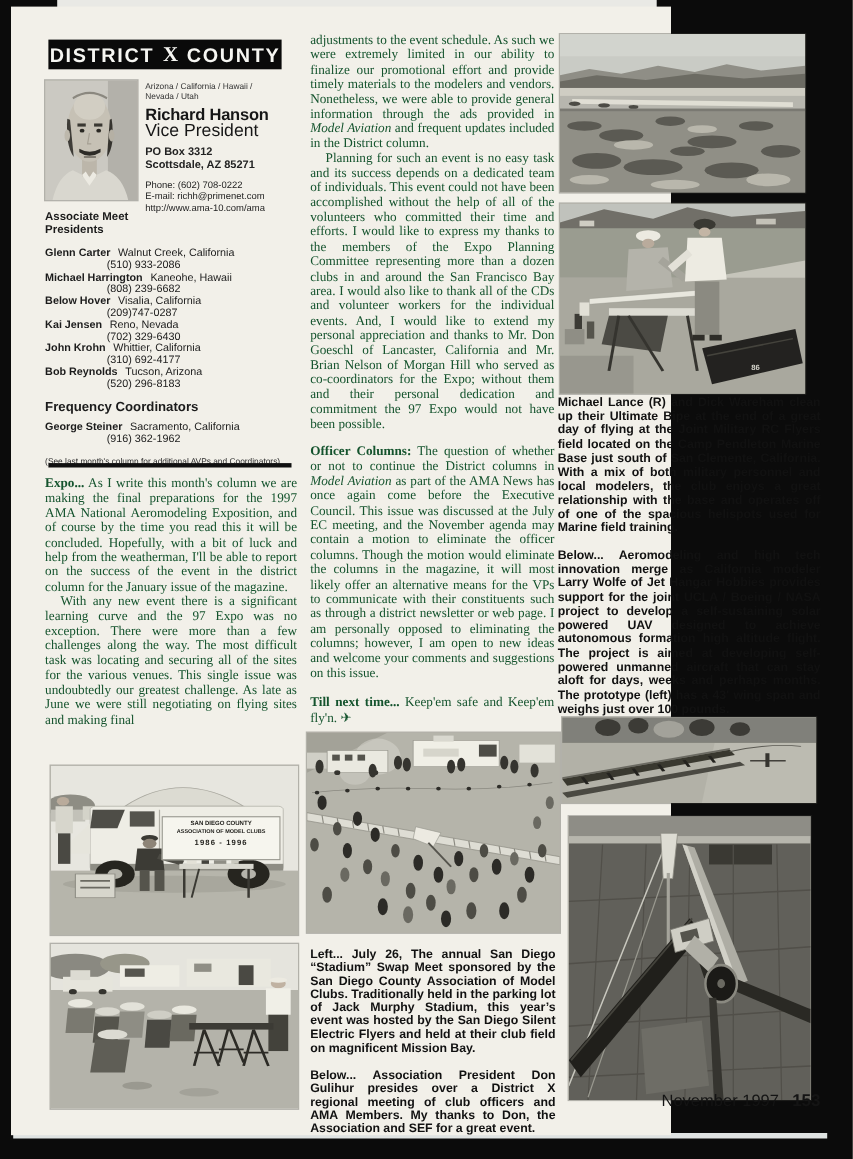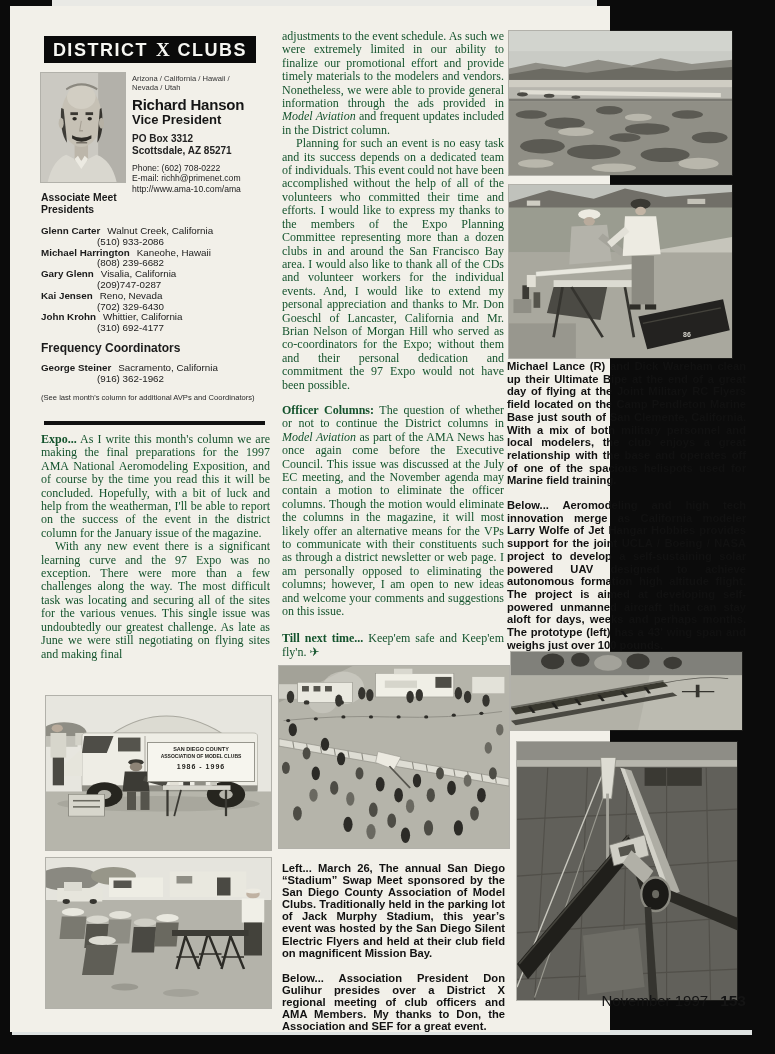--- a/index.html
+++ b/index.html
@@ -11,21 +11,21 @@
 
   
   .banner{position:absolute;left:34px;top:30px;width:212px;height:27px;background:#0a0a0a;
           display:flex;align-items:center;justify-content:center;gap:8px;}
   .banner span{color:#f6f6f2;font-weight:bold;font-size:18px;letter-spacing:1.5px;line-height:1;}
   .banner .bx{font-family:"Liberation Serif",serif;font-size:19px;letter-spacing:0;}
   .portrait{position:absolute;left:31px;top:67px;width:84px;height:109px;background:#c9c7c0;overflow:hidden;}
   .contact{position:absolute;left:122px;top:68px;width:146px;}
   .terr{font-size:7.6px;line-height:9px;color:#333;}
   .vp-name{font-size:15px;font-weight:bold;line-height:16px;margin-top:5px;letter-spacing:-0.2px;}
-  .vp-title{font-size:13px;font-weight:bold;line-height:13px;}
+  .vp-title{font-size:16px;font-weight:normal;line-height:13px;}
   .addr{font-size:10px;font-weight:bold;line-height:11.5px;margin-top:7px;color:#222;}
   .tel{font-size:8.6px;line-height:10.3px;margin-top:7px;color:#222;}
 
   
   .avp{position:absolute;left:31px;top:186px;width:232px;font-size:9.8px;line-height:10.8px;color:#1b1b1b;}
   .avp-h{font-weight:bold;font-size:10.4px;line-height:12px;margin-bottom:10px;}
   .avp-row{margin-bottom:0;}
   .avp-row .nm{font-weight:bold;}
   .avp-row .loc{margin-left:7px;}
   .avp-ph{padding-left:56px;}
@@ -80,21 +80,21 @@
 <body>
 
 <div class="scan-glare"></div>
 <div class="scan-edge-bottom"></div>
 
 <div id="page">
 
   <div class="banner">
     <span>DISTRICT</span>
     <span class="bx">X</span>
-    <span>CLUBS</span>
+    <span>COUNTY</span>
   </div>
 
   <div class="portrait ph">
     <svg viewBox="0 0 100 100" preserveAspectRatio="none">
       <rect x="0" y="0" width="100" height="100" fill="#cbc9c2"></rect>
       <rect x="68" y="0" width="32" height="100" fill="#b3b1aa"></rect>
       <path d="M8,100 Q14,80 30,75 L48,82 66,75 Q84,80 90,100 Z" fill="#d9d7cf"></path>
       <rect x="40" y="64" width="16" height="16" fill="#bcb6aa"></rect>
       <ellipse cx="48" cy="40" rx="24" ry="28" fill="#c6c1b5"></ellipse>
       <ellipse cx="48" cy="22" rx="17" ry="11" fill="#d2cec3"></ellipse>
@@ -138,30 +138,34 @@
 
     <div class="avp-row">
       <div><span class="nm">Glenn Carter</span><span class="loc">Walnut Creek, California</span></div>
       <div class="avp-ph">(510) 933-2086</div>
     </div>
     <div class="avp-row">
       <div><span class="nm">Michael Harrington</span><span class="loc">Kaneohe, Hawaii</span></div>
       <div class="avp-ph">(808) 239-6682</div>
     </div>
     <div class="avp-row">
-      <div><span class="nm">Gary Glenn</span><span class="loc">Visalia, California</span></div>
+      <div><span class="nm">Below Hover</span><span class="loc">Visalia, California</span></div>
       <div class="avp-ph">(209)747-0287</div>
     </div>
     <div class="avp-row">
       <div><span class="nm">Kai Jensen</span><span class="loc">Reno, Nevada</span></div>
       <div class="avp-ph">(702) 329-6430</div>
     </div>
     <div class="avp-row">
       <div><span class="nm">John Krohn</span><span class="loc">Whittier, California</span></div>
       <div class="avp-ph">(310) 692-4177</div>
+    </div>
+    <div class="avp-row">
+      <div><span class="nm">Bob Reynolds</span><span class="loc">Tucson, Arizona</span></div>
+      <div class="avp-ph">(520) 296-8183</div>
     </div>
 
     <div class="freq-h">Frequency Coordinators</div>
     <div class="avp-row">
       <div><span class="nm">George Steiner</span><span class="loc">Sacramento, California</span></div>
       <div class="avp-ph">(916) 362-1962</div>
     </div>
     <div class="avp-note">(See last month's column for additional AVPs and Coordinators)</div>
   </div>
 
@@ -273,21 +277,21 @@
             <ellipse cx="91" cy="45" rx="1.6" ry="3.2"></ellipse>
             <ellipse cx="96" cy="35" rx="1.6" ry="3.2"></ellipse>
             <ellipse cx="15" cy="71" rx="1.8" ry="3.6"></ellipse>
             <ellipse cx="40" cy="91" rx="2" ry="4.2"></ellipse>
           </g>
       </g>
     </svg>
   </div>
 
   <div class="mcaps">
-    <p class="cap"><span>Left...</span><span> March 26, The annual San Diego “Stadium” Swap Meet sponsored by the San Diego County Association of Model Clubs. Traditionally held in the parking lot of Jack Murphy Stadium, this year’s event was hosted by the San Diego Silent Electric Flyers and held at their club field on magnificent Mission Bay.</span></p>
+    <p class="cap"><span>Left...</span><span> July 26, The annual San Diego “Stadium” Swap Meet sponsored by the San Diego County Association of Model Clubs. Traditionally held in the parking lot of Jack Murphy Stadium, this year’s event was hosted by the San Diego Silent Electric Flyers and held at their club field on magnificent Mission Bay.</span></p>
     <p class="cap"><span>Below...</span><span> Association President Don Gulihur presides over a District X regional meeting of club officers and AMA Members. My thanks to Don, the Association and SEF for a great event.</span></p>
   </div>
 
   <div id="ph-van" class="ph">
     <svg viewBox="0 0 100 100" preserveAspectRatio="none">
       <rect x="0" y="0" width="100" height="100" fill="#e7e6df"></rect>
       <rect x="0" y="62" width="100" height="38" fill="#b6b5ab"></rect>
       <ellipse cx="8" cy="24" rx="10" ry="7" fill="#8e8d84"></ellipse>
       <rect x="0" y="26" width="14" height="7" fill="#c2c1b8"></rect>
       <rect x="13" y="24" width="11" height="8" fill="#d4d3c9"></rect>

